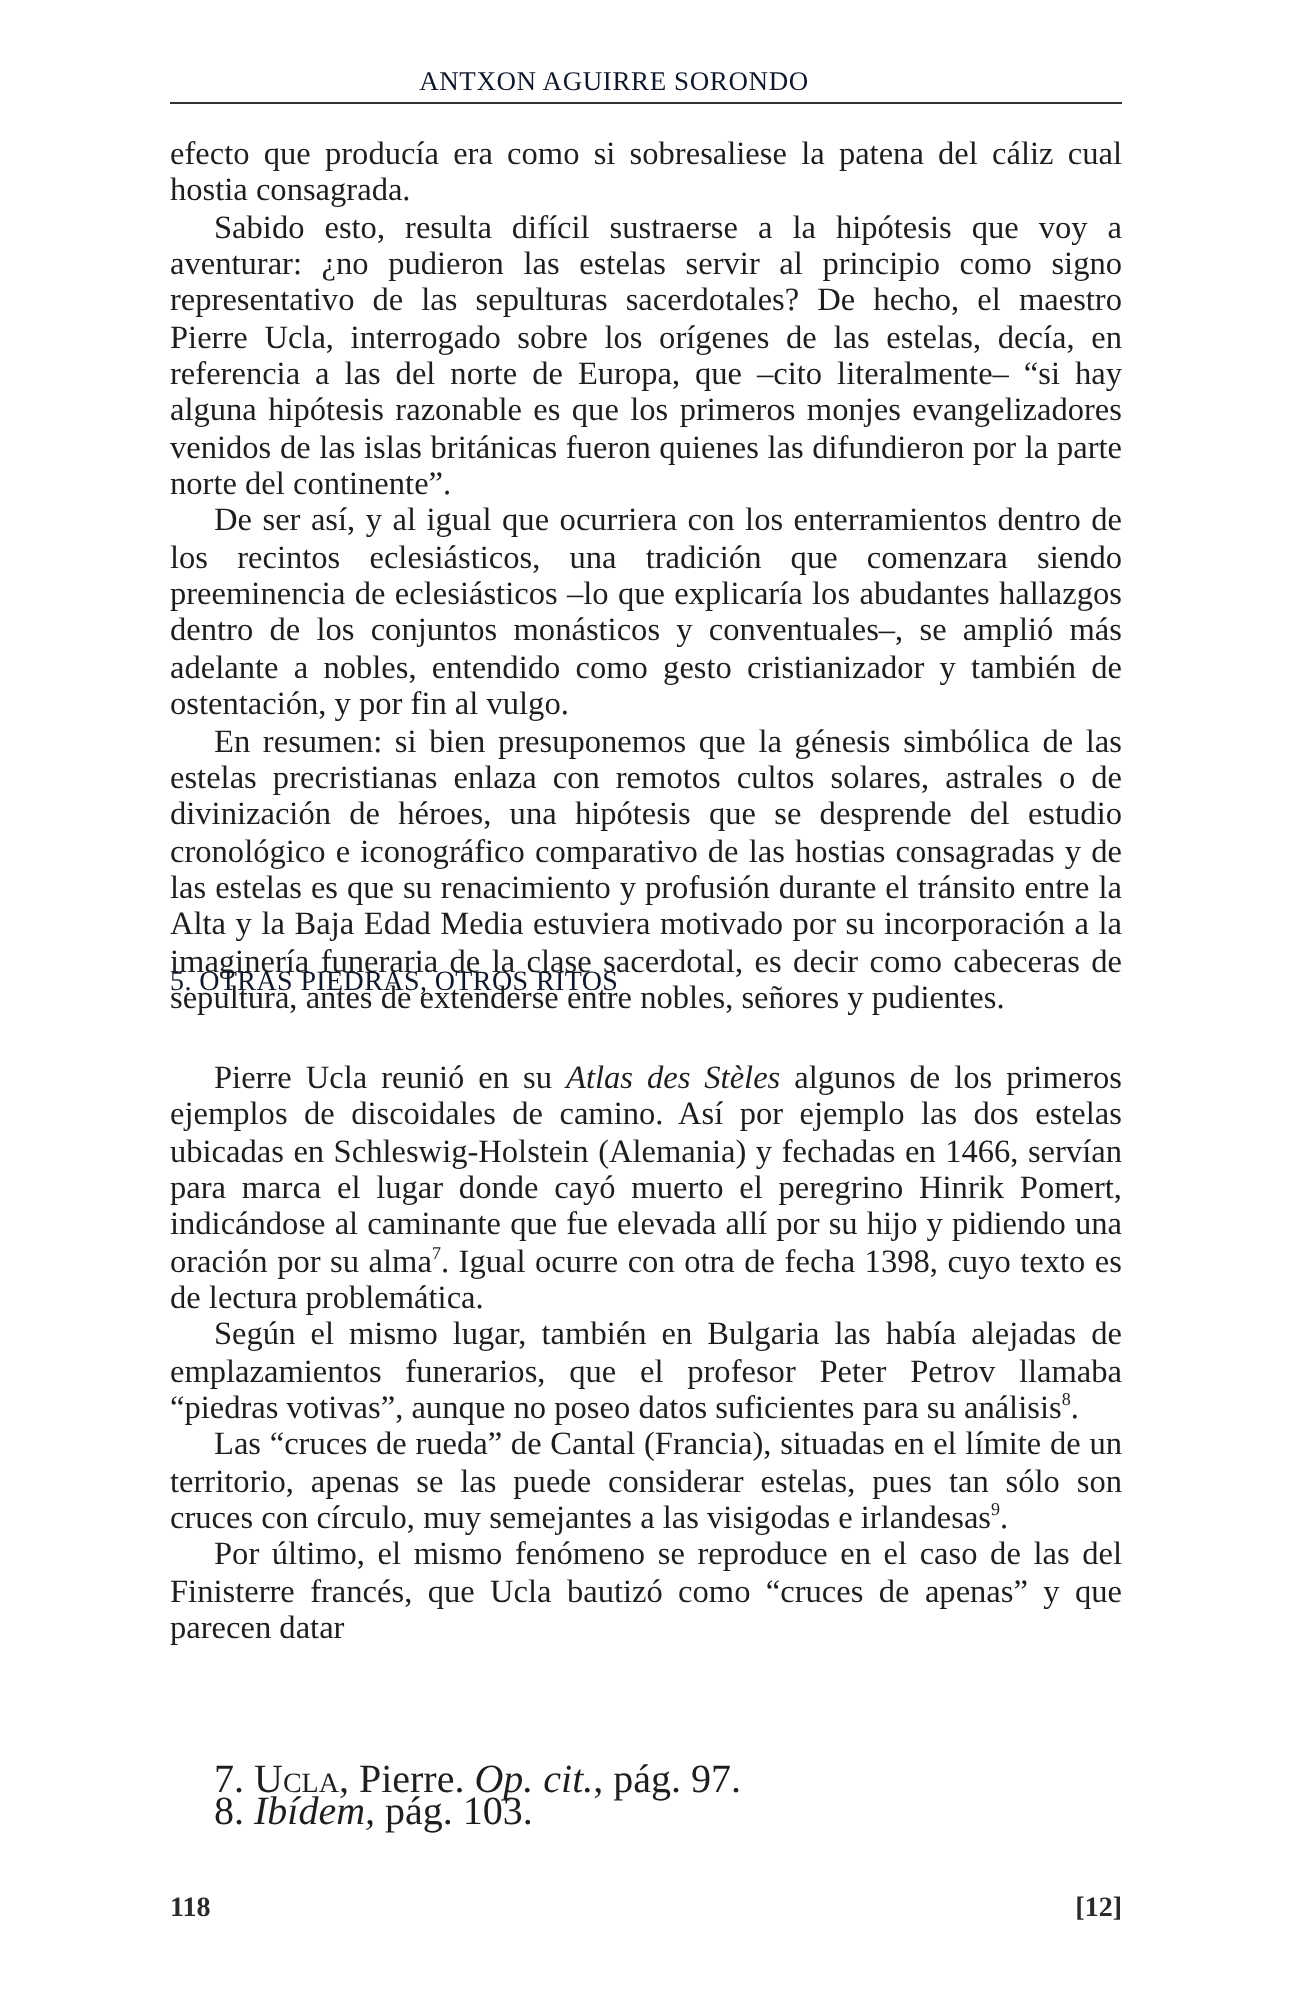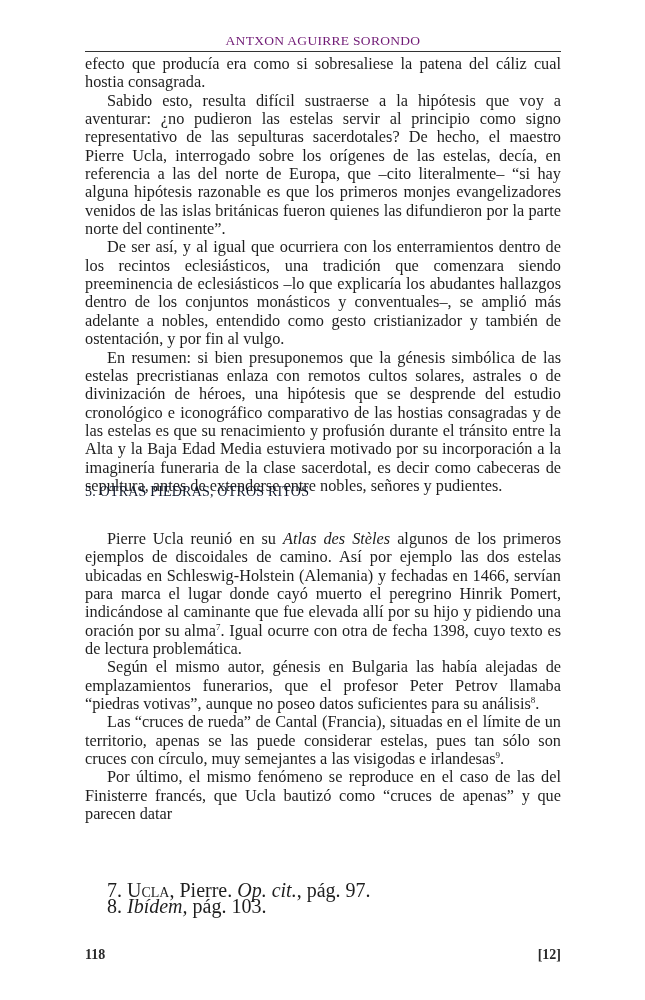--- a/index.html
+++ b/index.html
@@ -10,41 +10,41 @@
     body {
       width: 645px;
       height: 1000px;
       position: relative;
       overflow: hidden;
       font-family: "Liberation Serif", "DejaVu Serif", serif;
       color: #1e1e1e;
     }
     .running-head {
       position: absolute;
-      left: 85px;
+      left: 69px;
       width: 476px;
       top: 33px;
       text-align: center;
       font-size: 13.5px;
       letter-spacing: 0.3px;
-      color: #701a75;
+      color: #0f172a;
     }
     .head-rule {
       position: absolute;
       left: 85px;
       width: 476px;
       top: 51px;
       height: 0;
       border-top: 1px solid #333;
     }
     .body-block {
       position: absolute;
       left: 85px;
       width: 476px;
-      top: 55px;
+      top: 68px;
       font-size: 16.3px;
       line-height: 18.35px;
       text-align: justify;
       hyphens: manual;
     }
     .body-block p {
       margin: 0;
       text-indent: 0;
     }
     .body-block p.indent {
@@ -99,21 +99,21 @@
     <p><span>efecto que producía era como si sobresaliese la patena del cáliz cual hostia consagrada.</span></p>
     <p class="indent"><span>Sabido esto, resulta difícil sustraerse a la hipótesis que voy a aventurar: ¿no pudieron las estelas servir al principio como signo representativo de las sepulturas sacerdotales? De hecho, el maestro Pierre Ucla, interrogado sobre los orígenes de las estelas, decía, en referencia a las del norte de Europa, que –cito literalmente– “si hay alguna hipótesis razonable es que los primeros monjes evangelizadores venidos de las islas británicas fueron quienes las di­fundieron por la parte norte del continente”.</span></p>
     <p class="indent"><span>De ser así, y al igual que ocurriera con los enterramientos dentro de los recintos eclesiásticos, una tradición que comenzara siendo preeminencia de eclesiásticos –lo que explicaría los abudantes hallazgos dentro de los conjun­tos monásticos y conventuales–, se amplió más adelante a nobles, entendido como gesto cristianizador y también de ostentación, y por fin al vulgo.</span></p>
     <p class="indent"><span>En resumen: si bien presuponemos que la génesis simbólica de las estelas precristianas enlaza con remotos cultos solares, astrales o de divinización de héroes, una hipótesis que se desprende del estudio cronológico e iconográfi­co comparativo de las hostias consagradas y de las estelas es que su renaci­miento y profusión durante el tránsito entre la Alta y la Baja Edad Media es­tuviera motivado por su incorporación a la imaginería funeraria de la clase sacerdotal, es decir como cabeceras de sepultura, antes de extenderse entre nobles, señores y pudientes.</span></p>
   </div>
 
 <h2 class="section-heading">5. OTRAS PIEDRAS, OTROS RITOS</h2>
 
 <div class="body-block body-block-2">
     <p class="indent"><span>Pierre Ucla reunió en su </span><i>Atlas des Stèles</i><span> algunos de los primeros ejemplos de discoidales de camino. Así por ejemplo las dos estelas ubicadas en Schles­wig-Holstein (Alemania) y fechadas en 1466, servían para marca el lugar donde cayó muerto el peregrino Hinrik Pomert, indicándose al caminante que fue elevada allí por su hijo y pidiendo una oración por su alma</span><sup>7</sup><span>. Igual ocurre con otra de fecha 1398, cuyo texto es de lectura problemática.</span></p>
-    <p class="indent"><span>Según el mismo autor, génesis en Bulgaria las había alejadas de empla­zamientos funerarios, que el profesor Peter Petrov llamaba “piedras votivas”, aunque no poseo datos suficientes para su análisis</span><sup>8</sup><span>.</span></p>
+    <p class="indent"><span>Según el mismo lugar, también en Bulgaria las había alejadas de empla­zamientos funerarios, que el profesor Peter Petrov llamaba “piedras votivas”, aunque no poseo datos suficientes para su análisis</span><sup>8</sup><span>.</span></p>
     <p class="indent"><span>Las “cruces de rueda” de Cantal (Francia), situadas en el límite de un te­rritorio, apenas se las puede considerar estelas, pues tan sólo son cruces con círculo, muy semejantes a las visigodas e irlandesas</span><sup>9</sup><span>.</span></p>
     <p class="indent"><span>Por último, el mismo fenómeno se reproduce en el caso de las del Finis­terre francés, que Ucla bautizó como “cruces de apenas” y que parecen datar</span></p>
   </div>
 
 <div class="footnotes">
     <div><span>7. </span><span class="smallcaps">Ucla</span><span>, Pierre. </span><i>Op. cit.</i><span>, pág. 97.</span></div>
     <div><span>8. </span><i>Ibídem,</i><span> pág. 103.</span></div>
   </div>
 
 <div class="folio folio-left">118</div>

